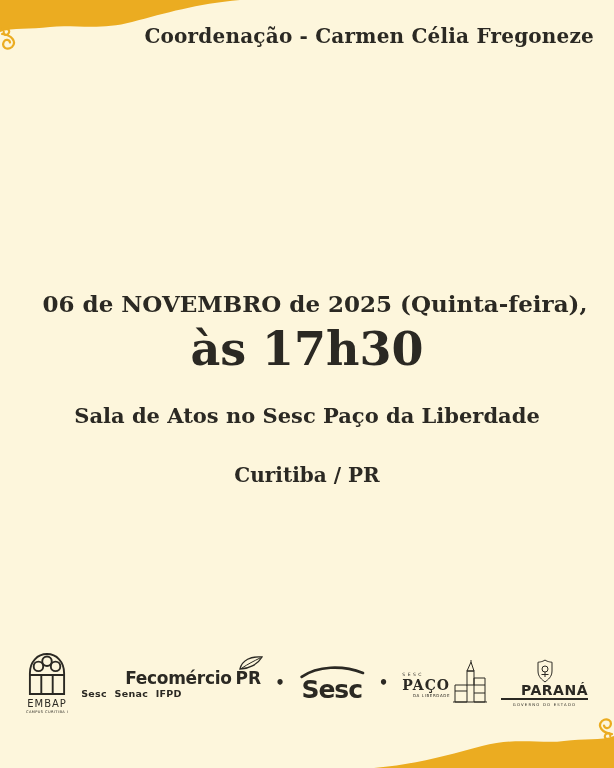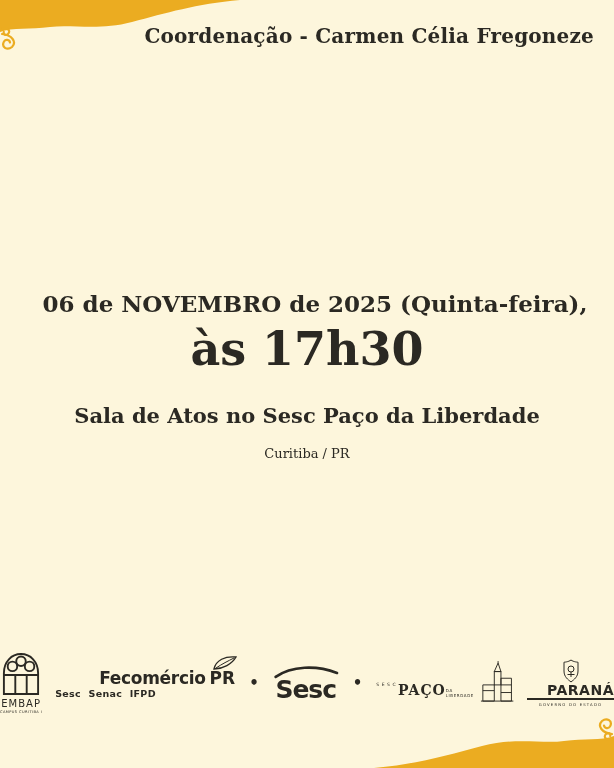--- a/index.html
+++ b/index.html
@@ -32,21 +32,21 @@
   .coordination{
     position:absolute;top:24px;right:20px;
     font-size:20px;font-weight:700;letter-spacing:.2px;
   }
 
   
   .main-block{position:absolute;top:290px;left:0;right:0;text-align:center;}
   .date-line{font-size:23px;font-weight:700;padding-left:16px;}
   .time-line{font-size:46px;font-weight:700;margin-top:5px;}
   .venue-line{font-size:21px;font-weight:700;margin-top:27px;}
-  .city-line{font-size:13px;font-weight:400;margin-top:18px;}
+  .city-line{font-size:20px;font-weight:700;margin-top:35px;}
 
   
   .footer{
     position:absolute;top:652px;left:0;right:0;
     display:flex;justify-content:center;align-items:center;gap:13px;
     font-family:"DejaVu Sans", sans-serif;color:var(--logo-dark);
   }
   .logo{display:flex;flex-direction:column;align-items:center;}
   .logo-name{font-size:10px;font-weight:400;letter-spacing:1px;margin-top:2px;white-space:nowrap;}
   .logo-sub{font-size:3.6px;letter-spacing:.4px;margin-top:1px;white-space:nowrap;}
@@ -62,21 +62,21 @@
   .feco-pr{font-size:17px;font-weight:700;margin-left:4px;}
   .feco-leaf{position:absolute;top:-12px;right:-2px;}
   .feco-sub{font-size:9.5px;font-weight:700;word-spacing:4px;margin-top:0;letter-spacing:.3px;}
 
   .sep-dot{font-size:15px;font-weight:700;color:var(--logo-dark);padding:0 1px;}
 
   .sesc-block{align-items:center;}
   .sesc-word{font-size:25px;font-weight:700;letter-spacing:-1px;margin-top:-4px;}
 
   .paco{flex-direction:row;align-items:flex-end;gap:2px;}
-  .paco-left{display:flex;flex-direction:row;align-items:flex-start;padding-bottom:8px;}
+  .paco-left{display:flex;flex-direction:column;align-items:flex-start;padding-bottom:8px;}
   .paco-top{font-size:4.5px;letter-spacing:2.5px;}
   .paco-name{font-family:"DejaVu Serif",serif;font-size:14px;font-weight:700;letter-spacing:1px;}
   .paco-sub{font-size:4px;letter-spacing:.6px;align-self:flex-end;}
 
   .parana{align-items:center;}
   .parana-name{font-size:14px;font-weight:700;letter-spacing:.5px;border-bottom:2px solid var(--logo-dark);line-height:1.05;padding-left:20px;}
   .parana-sub{font-size:3.8px;letter-spacing:1.2px;margin-top:1.5px;}
 </style>
 </head>
 <body>

